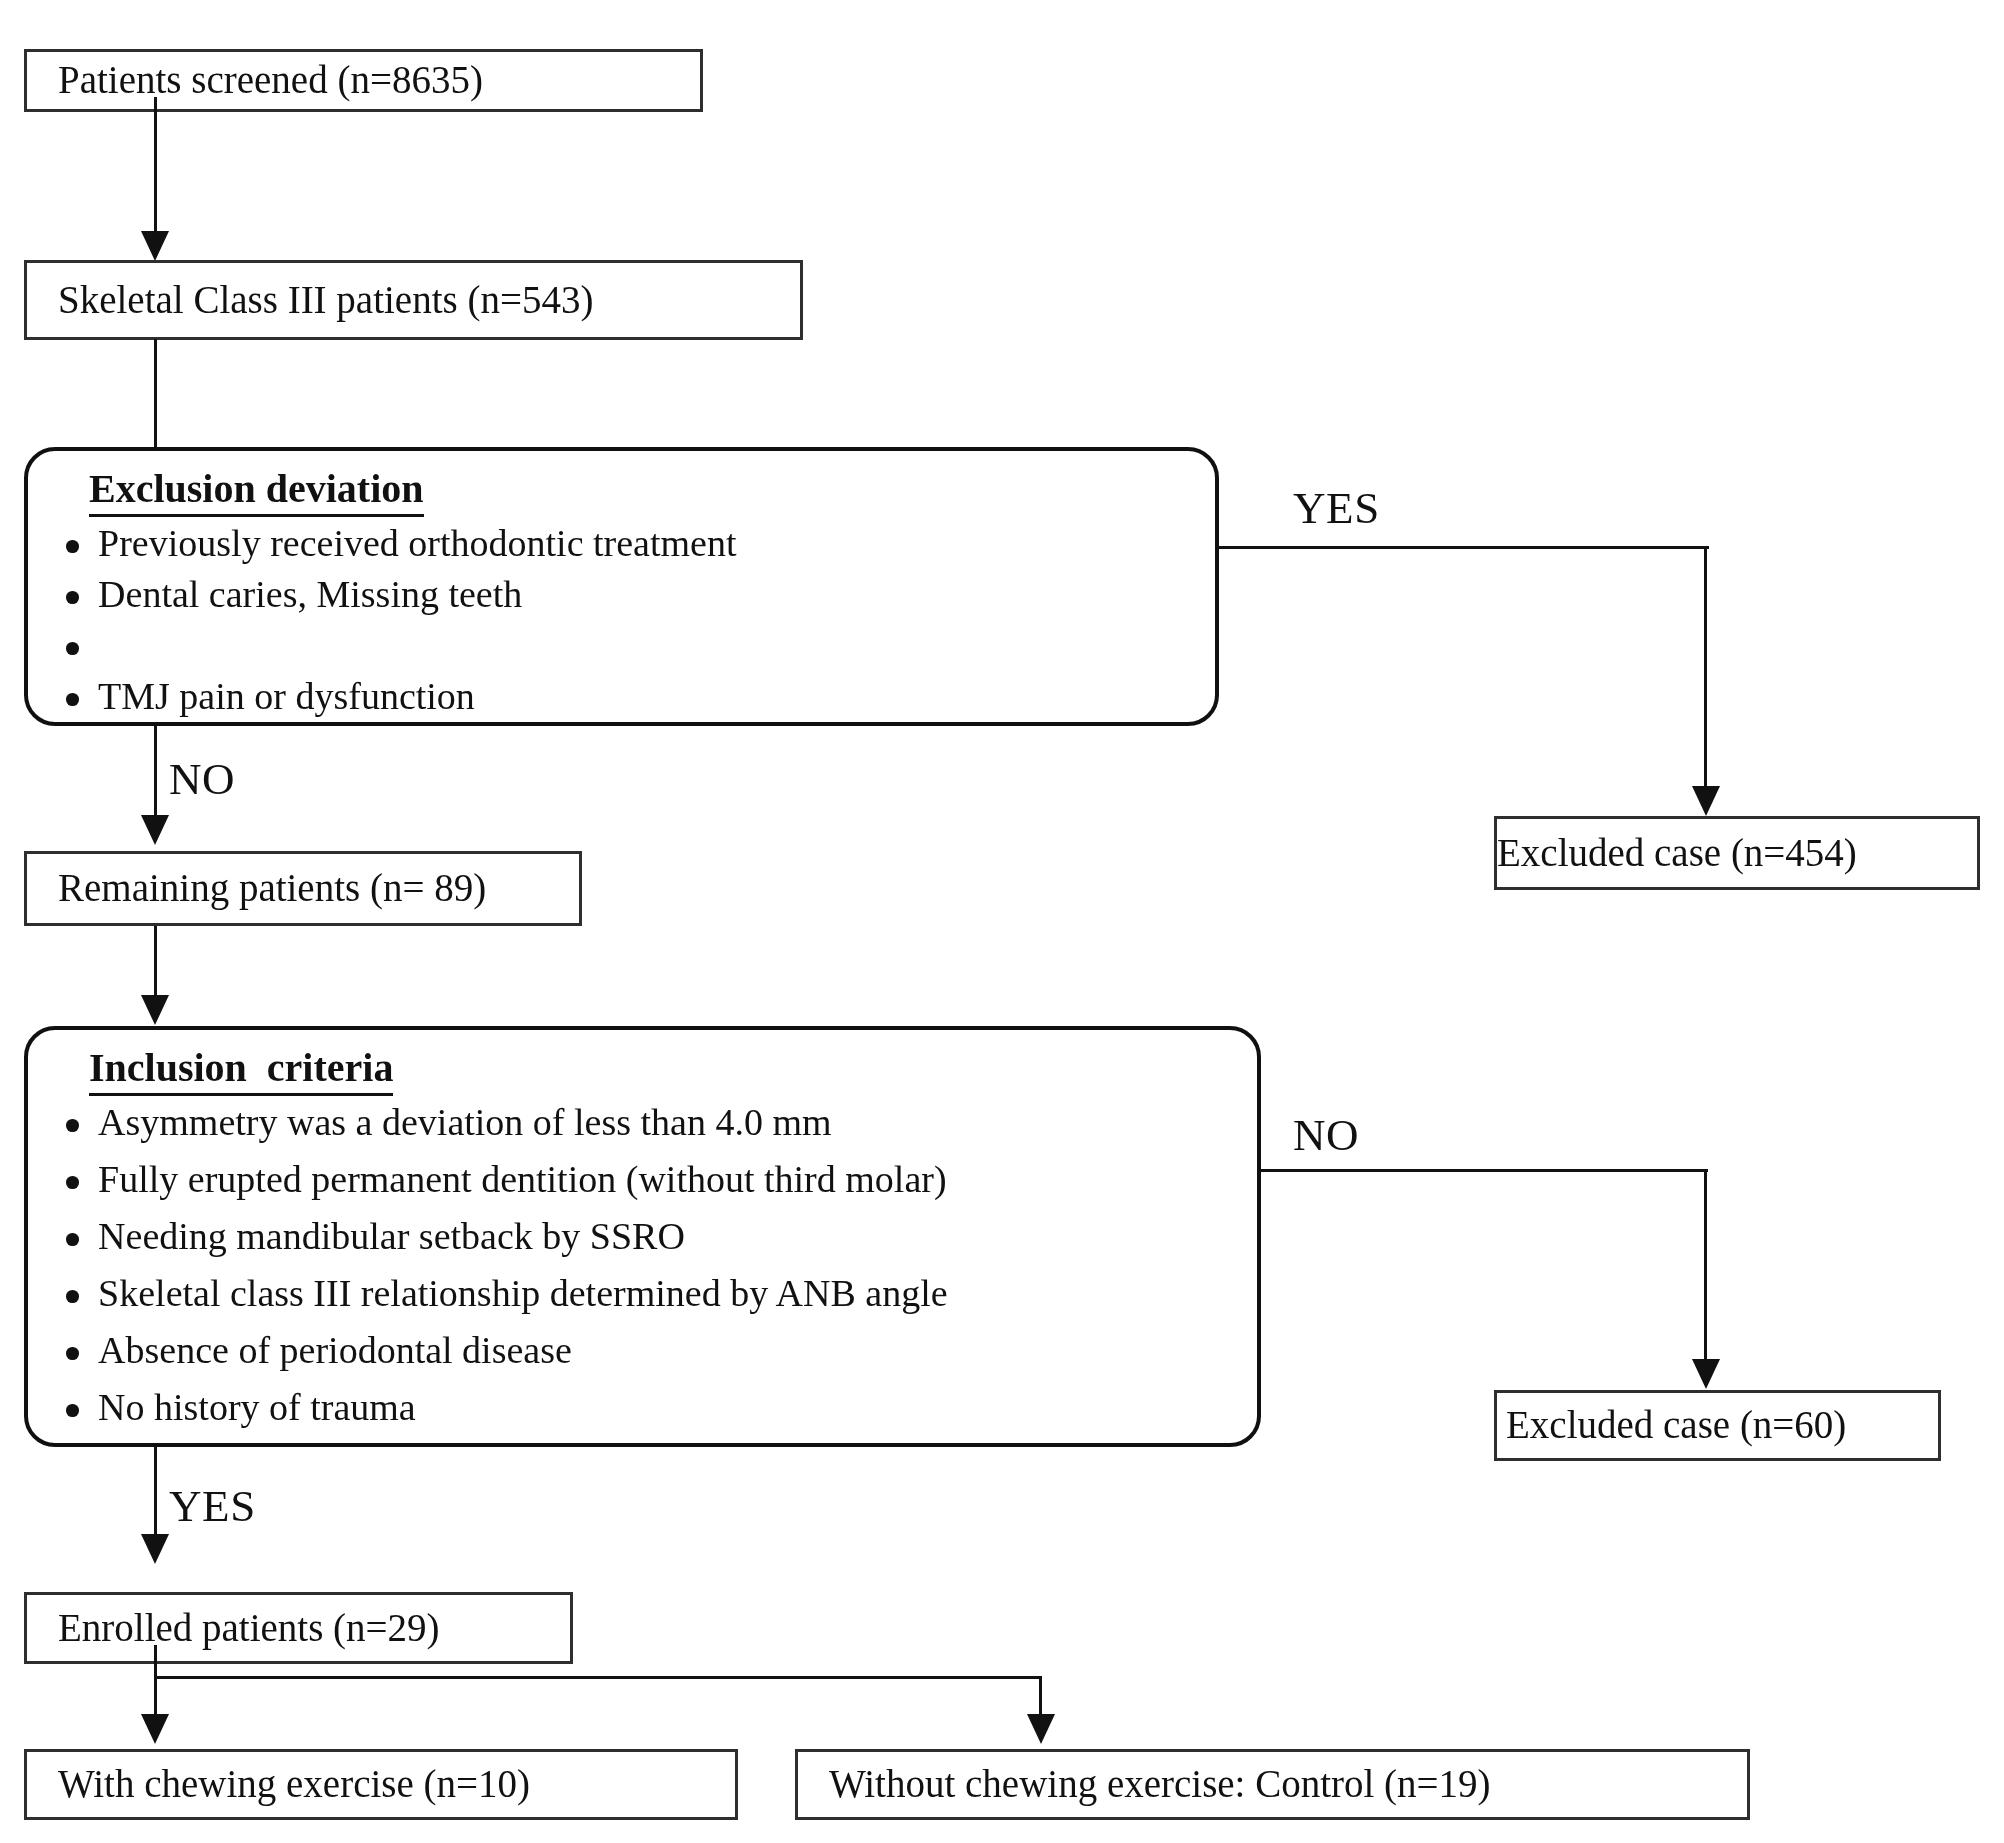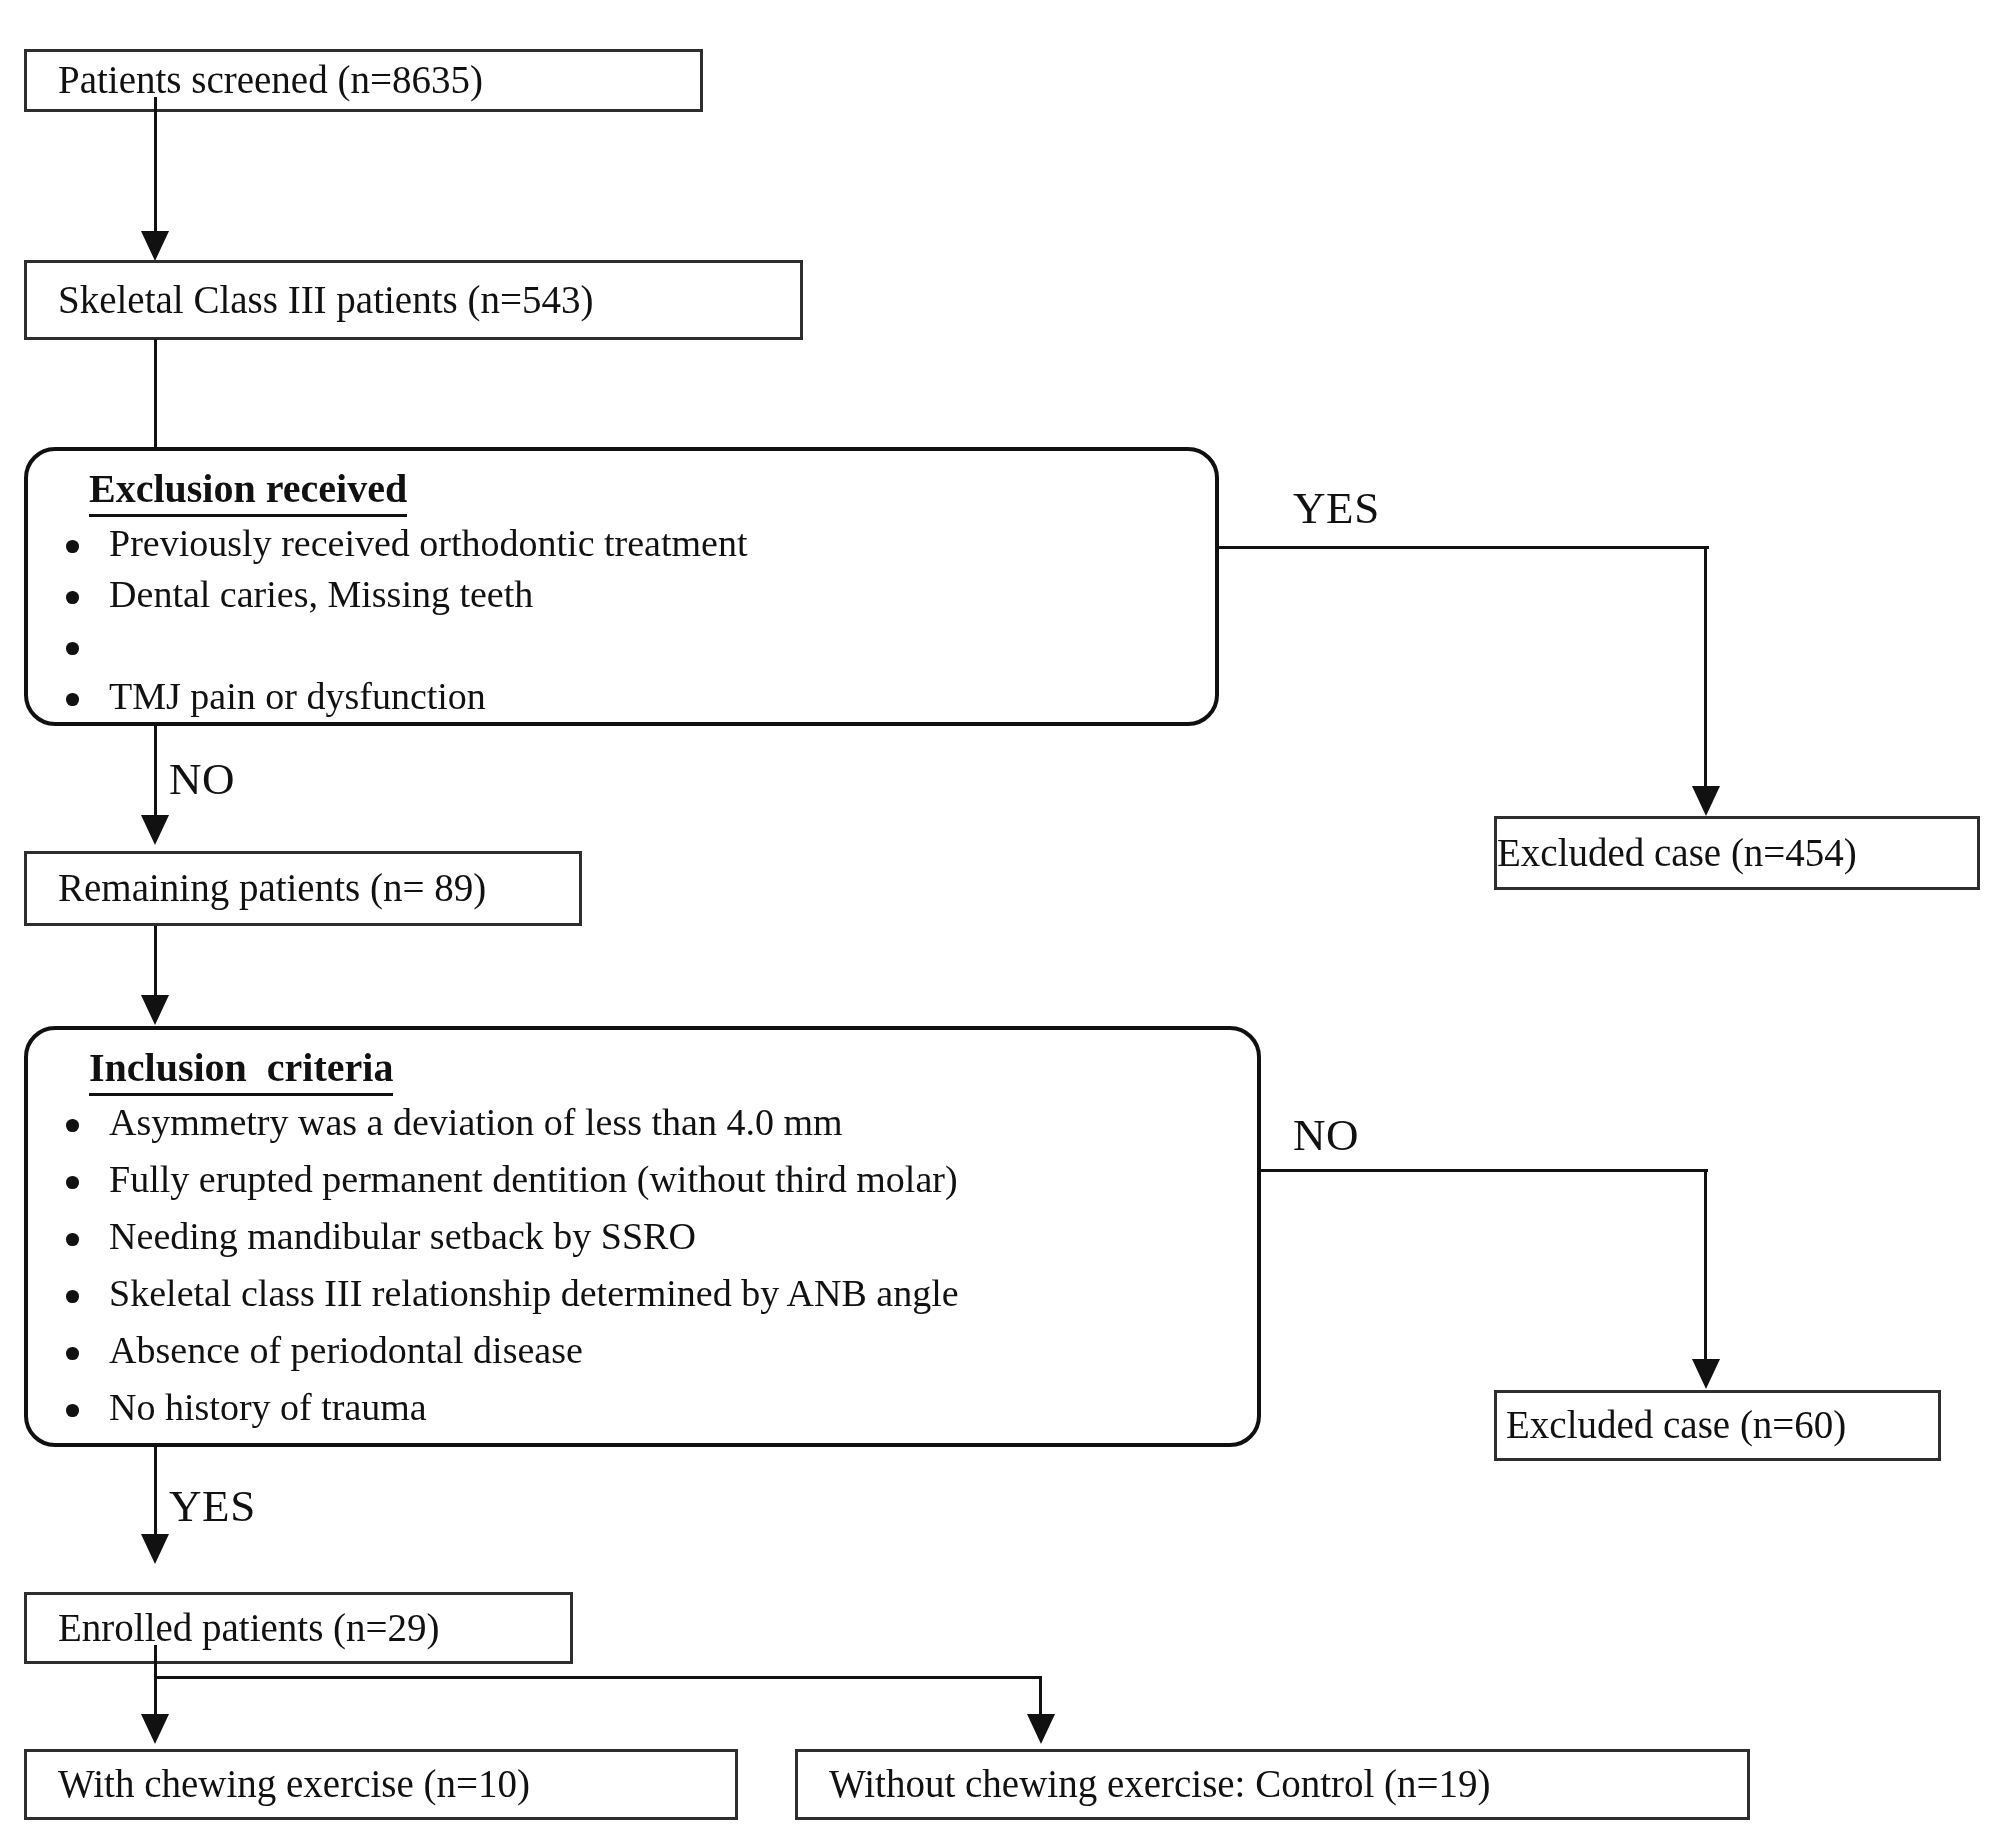--- a/index.html
+++ b/index.html
@@ -36,21 +36,21 @@
     margin-left:25px;
     border-bottom:3.6px solid #111;
     padding-bottom:3.6px;
     white-space:pre;
   }
   .bullets{margin-top:6px;}
   .bullet-item{
     display:flex;
     align-items:flex-start;
     font-size:38px;
-    gap:30px;
+    gap:19px;
     padding-left:2.4px;
   }
   .x-bullets .bullet-item{height:51px;}
   .i-bullets .bullet-item{height:57px;}
   .dot{
     flex:0 0 auto;
     width:12.7px;height:12.7px;
     border-radius:50%;
     background:#111;
     margin-top:17px;
@@ -122,21 +122,21 @@
   <div class="ahead" id="arr1-head"></div>
 
   <div class="box" id="box-class3">
     <span>Skeletal Class III patients (n=543)</span>
   </div>
 
   <div class="vline" id="arr2-line"></div>
   <div class="ahead" id="arr2-head"></div>
 
   <div class="box round" id="box-exclusion">
-    <span class="crit-title">Exclusion received</span>
+    <span class="crit-title">Exclusion deviation</span>
     <div class="bullets x-bullets">
         <div class="bullet-item">
           <span class="dot"></span>
           <span>Previously received orthodontic treatment</span>
         </div>
         <div class="bullet-item">
           <span class="dot"></span>
           <span>Dental caries, Missing teeth</span>
         </div>
         <div class="bullet-item">

